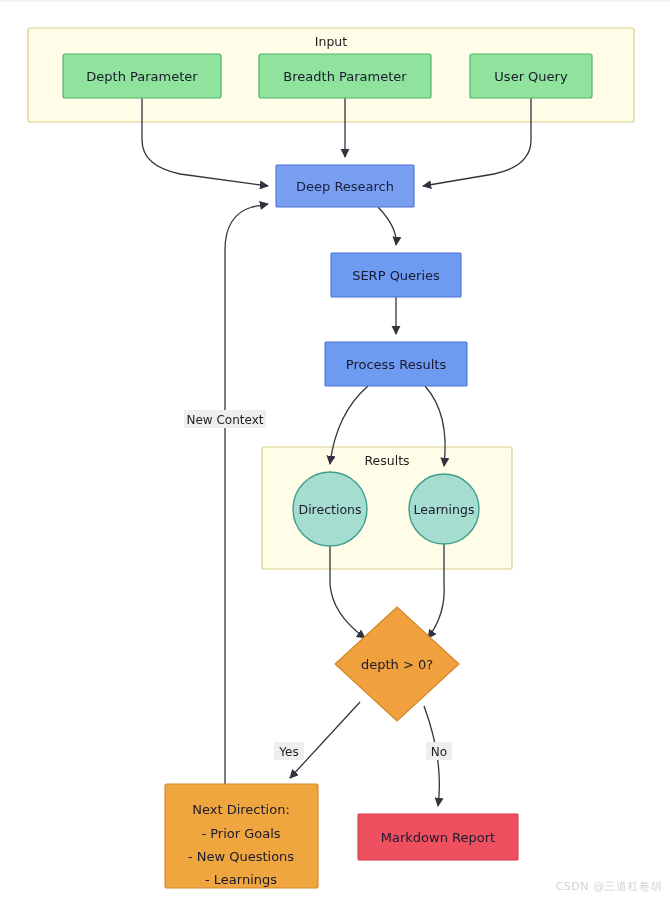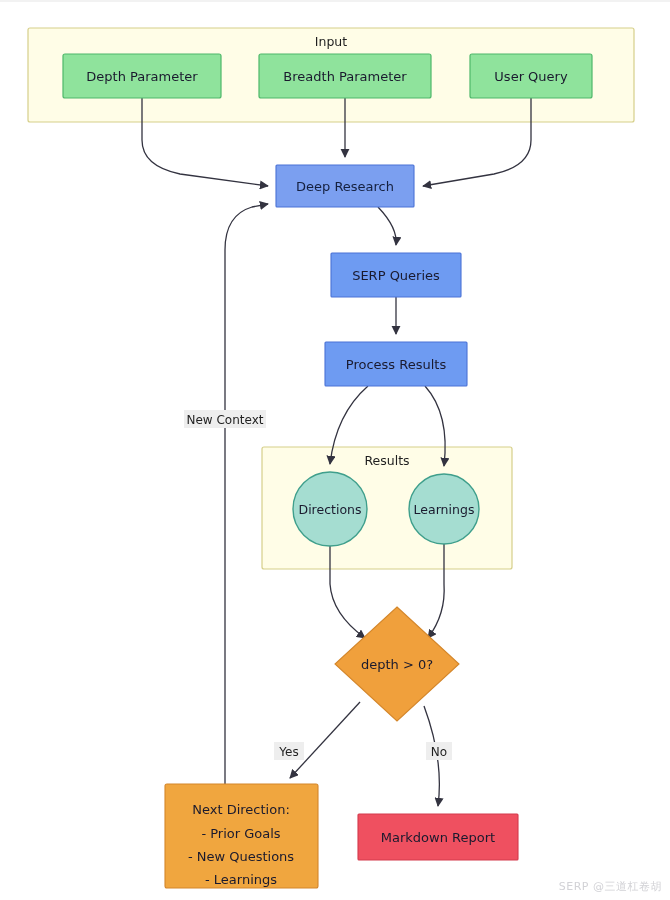--- a/index.html
+++ b/index.html
@@ -188,13 +188,13 @@
     <text class="node-label" x="241" y="880">- Learnings</text>
   </g>
 
   <g>
     <rect x="358" y="814" width="160" height="46" rx="1" fill="#ef5060" stroke="#d43a4c" stroke-width="1.1"></rect>
     <text class="node-label" x="438" y="838">Markdown Report</text>
   </g>
 
 </svg>
 
-<div class="watermark">SERP @三道杠卷胡</div>
+<div class="watermark">CSDN @三道杠卷胡</div>
 
 </body></html>

